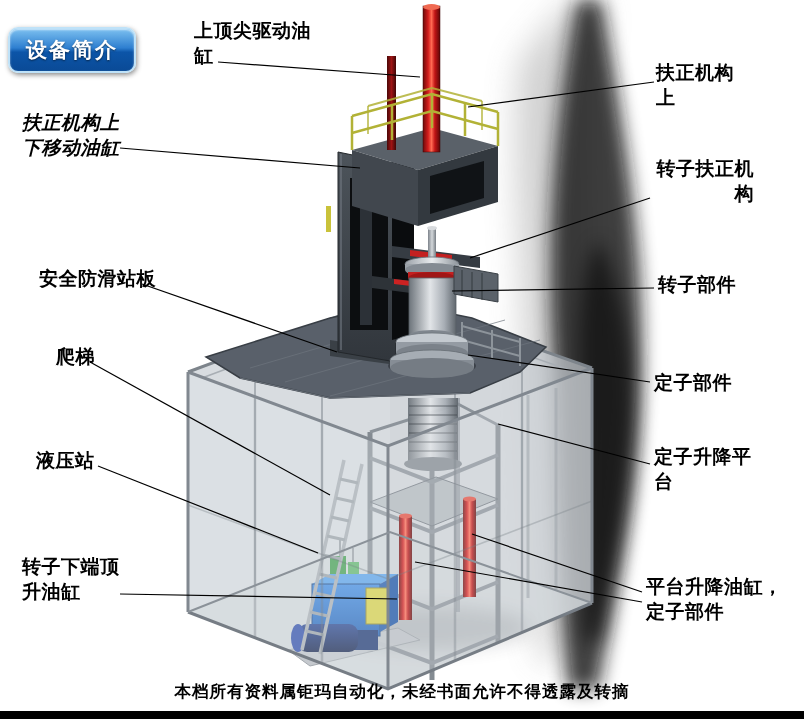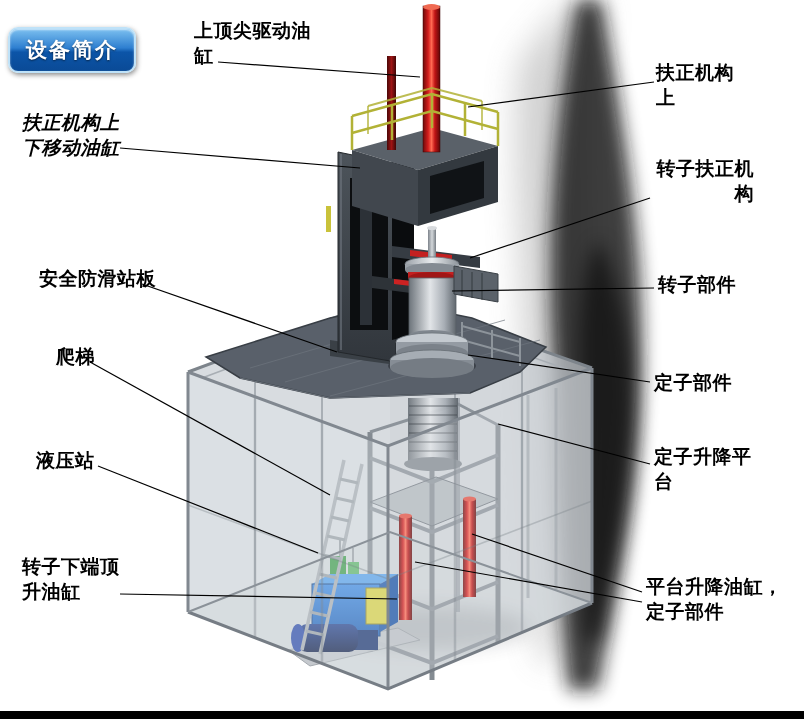--- a/index.html
+++ b/index.html
@@ -273,15 +273,16 @@
   </div>
   <div class="callout" style="left:22px;top:554px;width:100px;">
     <span class="cl">转子下端顶</span>
     <span class="cl">升油缸</span>
   </div>
   <div class="callout" style="left:646px;top:574px;width:140px;">
     <span class="cl">平台升降油缸，</span>
     <span class="cl">定子部件</span>
   </div>
 
+  <div class="footer">本档所有资料属钜玛自动化，未经书面允许不得透露及转摘</div>
   <div class="bottom-bar"></div>
 
 </div>
 
 </body></html>

